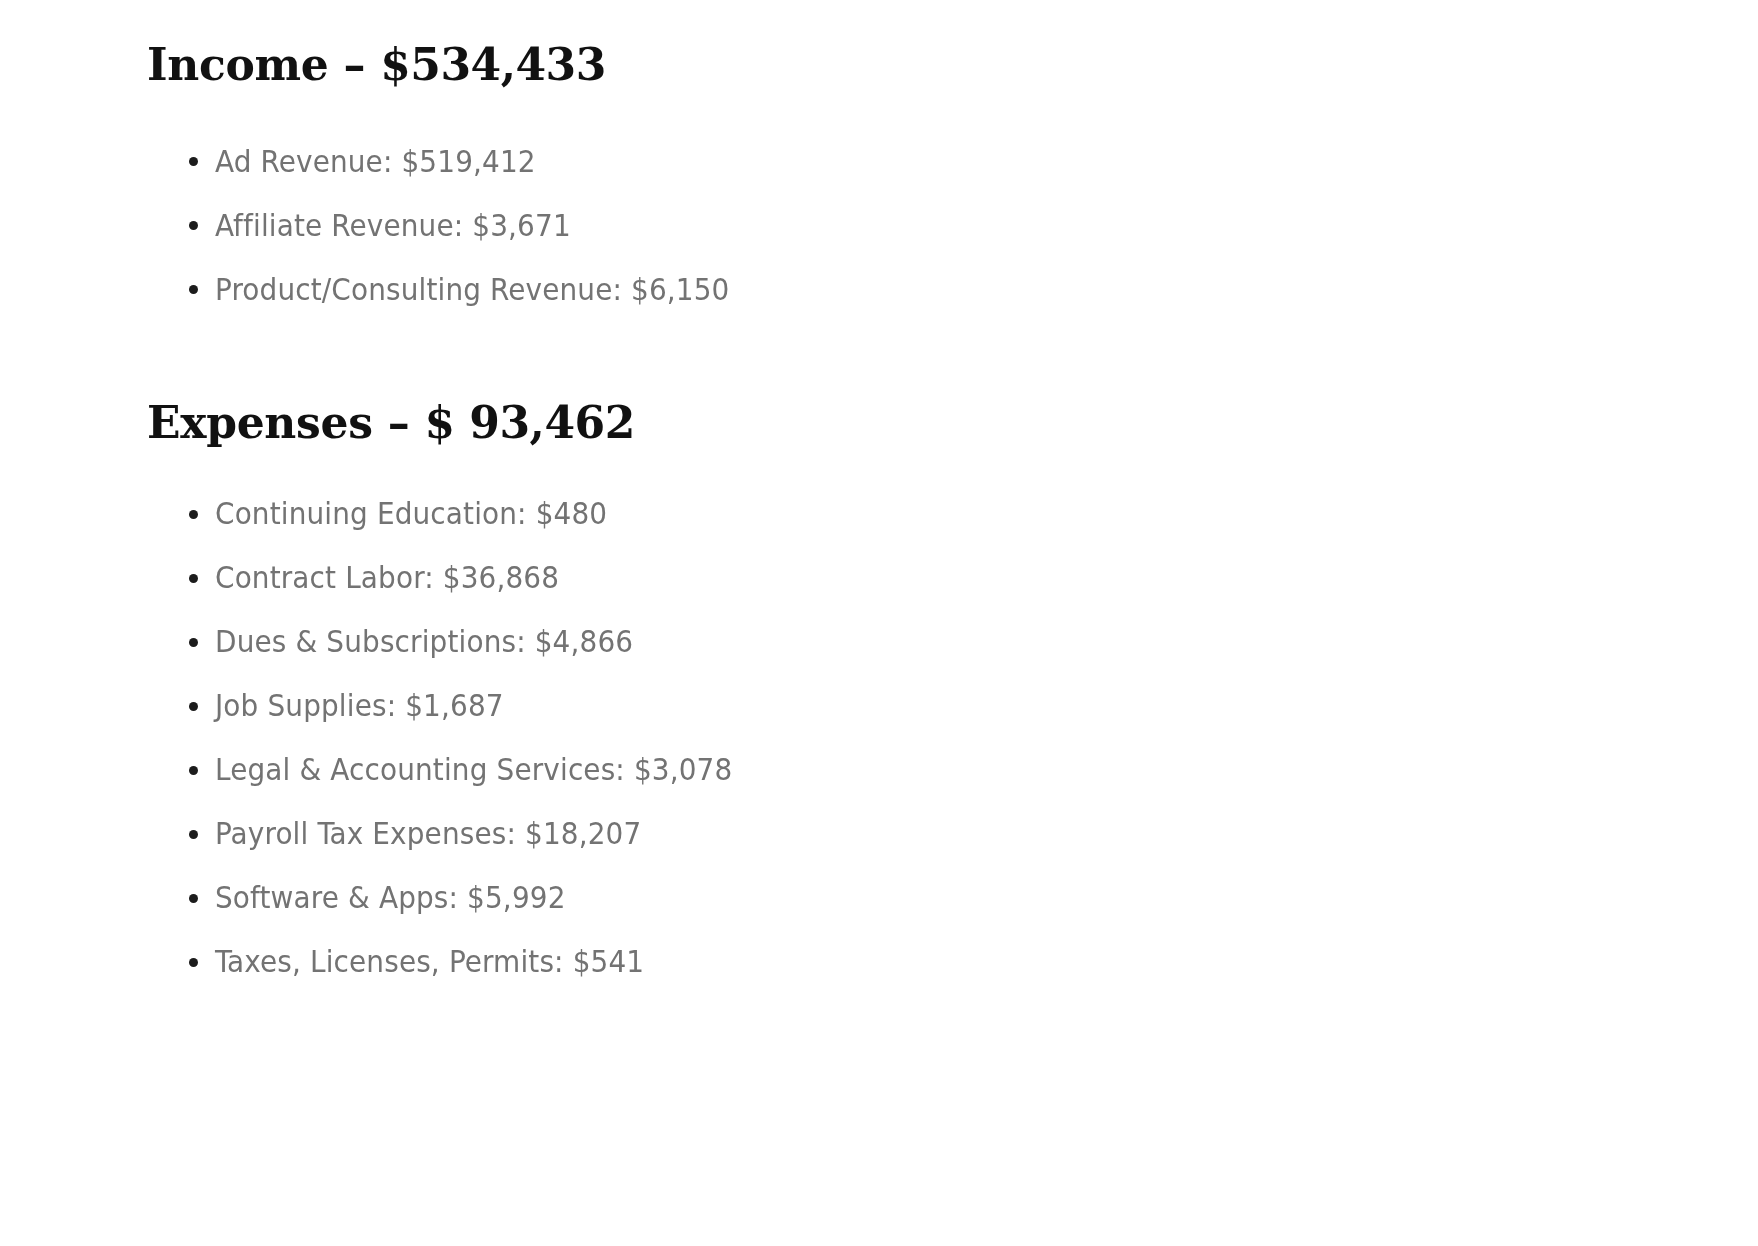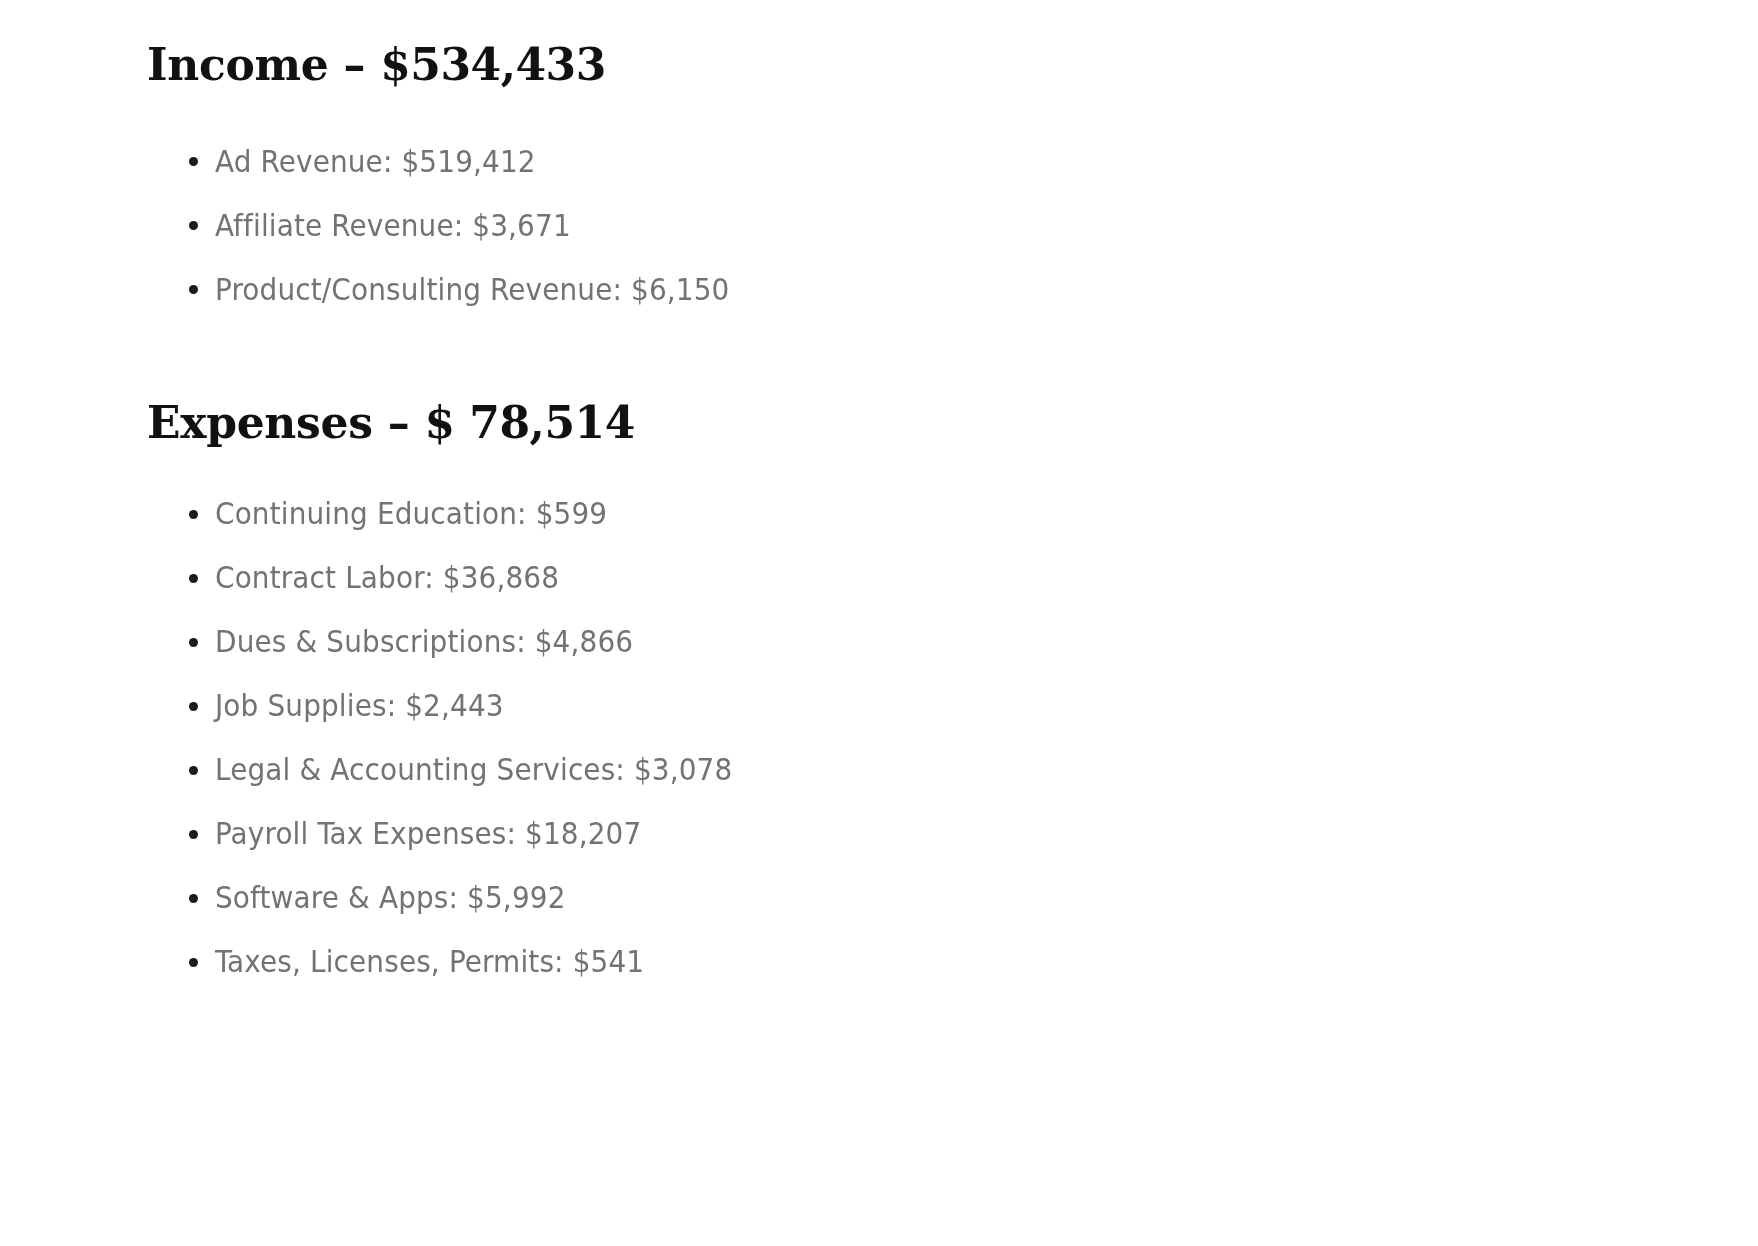--- a/index.html
+++ b/index.html
@@ -122,38 +122,38 @@
           <span class="bullet-text">Affiliate Revenue: $3,671</span>
         </li>
         <li class="bullet-item">
           <span class="bullet-dot"></span>
           <span class="bullet-text">Product/Consulting Revenue: $6,150</span>
         </li>
       </ul>
     </section>
 
     <section class="section expenses">
-      <h2 class="section-heading"><span>Expenses</span><span> – </span><span class="amount">$ 78,514</span></h2>
+      <h2 class="section-heading"><span>Expenses</span><span> – </span><span class="amount">$ 93,462</span></h2>
 
       <ul class="bullet-list">
         <li class="bullet-item">
           <span class="bullet-dot"></span>
-          <span class="bullet-text">Continuing Education: $599</span>
+          <span class="bullet-text">Continuing Education: $480</span>
         </li>
         <li class="bullet-item">
           <span class="bullet-dot"></span>
           <span class="bullet-text">Contract Labor: $36,868</span>
         </li>
         <li class="bullet-item">
           <span class="bullet-dot"></span>
           <span class="bullet-text">Dues &amp; Subscriptions: $4,866</span>
         </li>
         <li class="bullet-item">
           <span class="bullet-dot"></span>
-          <span class="bullet-text">Job Supplies: $2,443</span>
+          <span class="bullet-text">Job Supplies: $1,687</span>
         </li>
         <li class="bullet-item">
           <span class="bullet-dot"></span>
           <span class="bullet-text">Legal &amp; Accounting Services: $3,078</span>
         </li>
         <li class="bullet-item">
           <span class="bullet-dot"></span>
           <span class="bullet-text">Payroll Tax Expenses: $18,207</span>
         </li>
         <li class="bullet-item">

